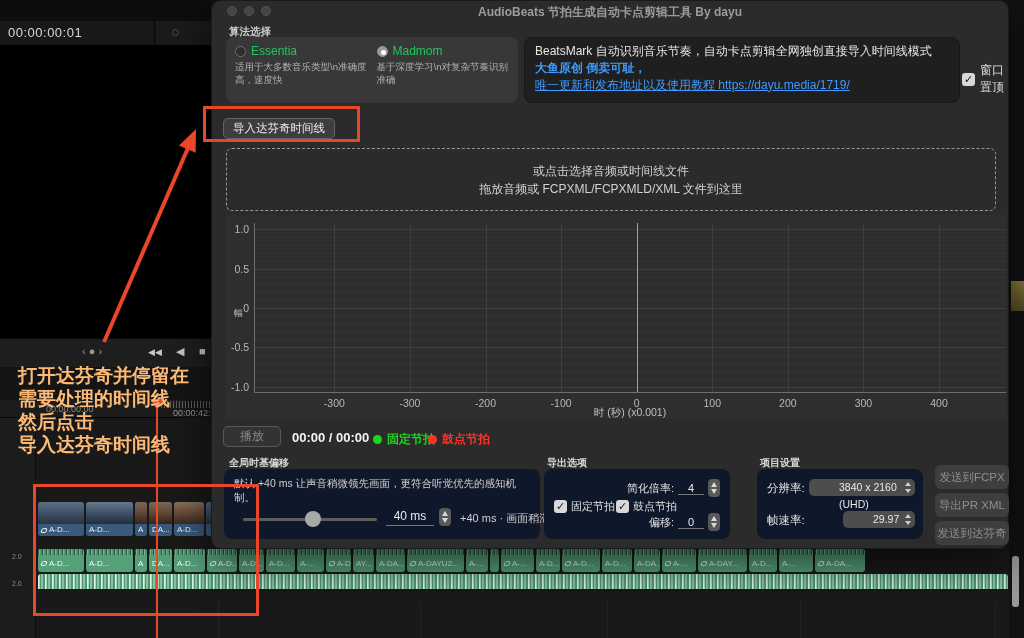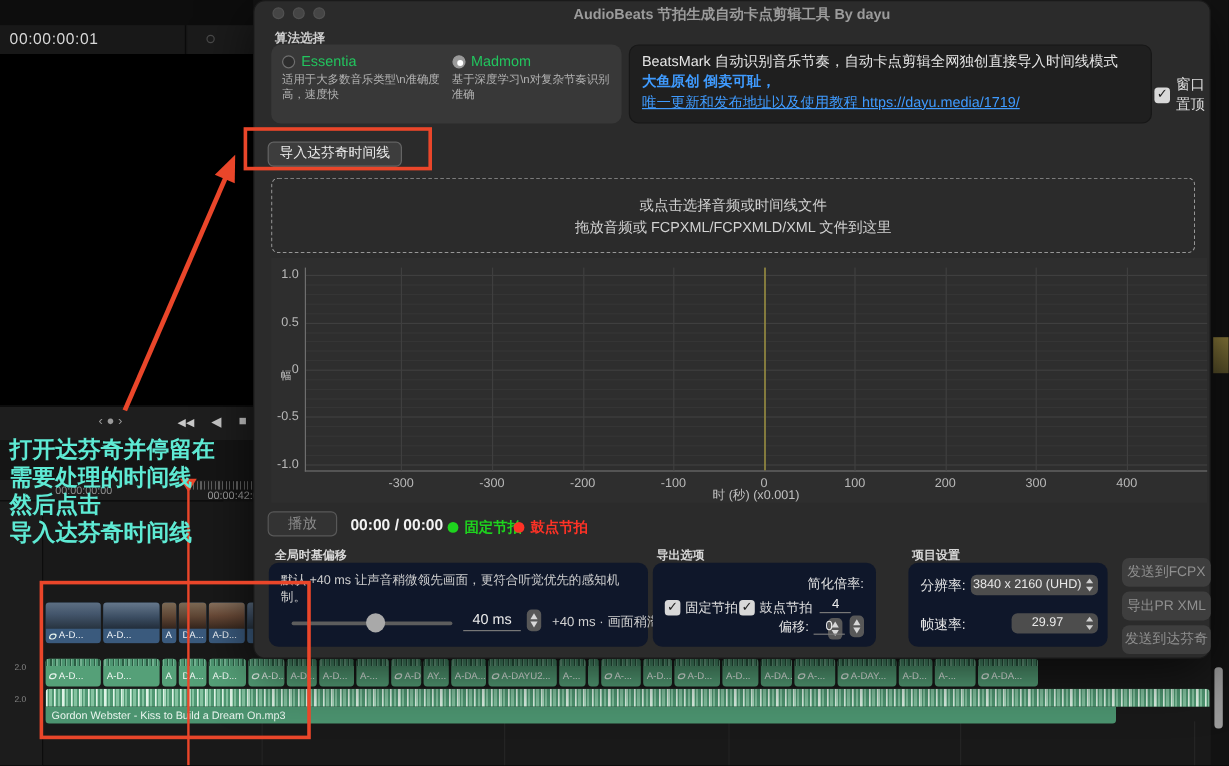--- a/index.html
+++ b/index.html
@@ -96,31 +96,31 @@
   .stepper{position:absolute;width:12px;height:18px;background:#585858;border-radius:4px;}
   .stepper::before,.stepper::after{content:"";position:absolute;left:3px;border-left:3px solid transparent;border-right:3px solid transparent;}
   .stepper::before{top:3px;border-bottom:5px solid #d8d8d8;}
   .stepper::after{bottom:3px;border-top:5px solid #d8d8d8;}
   #offset-note{position:absolute;left:226px;top:4px;color:#d0d0d0;font-size:11px;white-space:nowrap;}
   #export-box{left:332px;width:186px;}
   .cbl{position:absolute;display:flex;align-items:center;gap:4px;color:#e2e2e2;font-size:11px;}
   .numrow{position:absolute;display:flex;align-items:center;gap:4px;color:#e2e2e2;font-size:11px;}
   .numval{display:inline-block;width:26px;text-align:center;border-bottom:1px solid #777;color:#ececec;}
   #project-box{left:545px;width:166px;color:#e6e6e6;font-size:11.5px;}
-  .sel-pill{position:absolute;height:17px;background:#4d4d4d;border-radius:5px;color:#e8e8e8;font-size:10.5px;line-height:17px;text-align:center;padding-right:12px;}
+  .sel-pill{position:absolute;height:17px;background:#4d4d4d;border-radius:5px;color:#e8e8e8;font-size:10.5px;line-height:17px;padding-right:12px;padding-left:30px;}
   .sel-pill::before,.sel-pill::after{content:"";position:absolute;right:4px;border-left:3px solid transparent;border-right:3px solid transparent;}
   .sel-pill::before{top:3px;border-bottom:4px solid #cfcfcf;}
   .sel-pill::after{bottom:3px;border-top:4px solid #cfcfcf;}
   .act-btn{position:absolute;left:723px;width:74px;height:24px;background:#3e3e3e;border-radius:6px;color:#8f8f8f;font-size:11.5px;text-align:center;line-height:24px;}
   
   .anno{position:absolute;z-index:50;}
   #anno-box1{left:203px;top:106px;width:157px;height:36px;border:3px solid #ea462a;}
   #anno-box2{left:33px;top:484px;width:226px;height:132px;border:3px solid #ea462a;}
   #anno-vline{left:156px;top:404px;width:2px;height:234px;background:#ea462a;}
-  #anno-text{left:8px;top:364px;color:#5eead4;font-size:19px;font-weight:bold;line-height:23px;white-space:nowrap;}
+  #anno-text{left:18px;top:364px;color:#fdba74;font-size:19px;font-weight:bold;line-height:23px;white-space:nowrap;}
   #anno-svg{left:0;top:0;z-index:50;pointer-events:none;}
 </style>
 </head>
 <body>
 
 <div id="stage">
 
   <div id="bg-topbar" class="bg-abs"></div>
   <div id="bg-tcbar" class="bg-abs">00:00:00:01</div>
   <div id="bg-tcbar2" class="bg-abs"></div>
@@ -273,21 +273,20 @@
         <div class="aclip" style="width: 34px;">
           <div class="awave"></div>
           <div class="alab">A-...</div>
         </div>
         <div class="aclip" style="width: 50px;">
           <div class="awave"></div>
           <div class="alab"><span class="linkdot"></span>A-DA...</div>
         </div>
       </div>
     <div id="arow2-wave"></div>
-    <div id="arow2-lab">Gordon Webster - Kiss to Build a Dream On.mp3</div>
   </div>
 
   <div id="bg-rightstrip" class="bg-abs"></div>
   <div id="bg-thumb-right" class="bg-abs"></div>
   <div id="bg-scrollbar" class="bg-abs"></div>
 
   <div id="dialog">
     <div id="titlebar">
       <span class="tl-dot" style="left:15px;"></span>
       <span class="tl-dot" style="left:32px;"></span>
@@ -402,21 +401,21 @@
         <div id="slider-track"></div>
         <div id="slider-thumb"></div>
         <div id="offset-val">40 ms</div>
         <div class="stepper" style="left:205px;top:1px;"></div>
         <div id="offset-note">+40 ms · 画面稍滞后</div>
       </div>
     </div>
 
     <div class="p-label" style="left:335px;">导出选项</div>
     <div id="export-box" class="panel">
-      <div class="numrow" style="right:10px;top:10px;flex-direction:column;">
+      <div class="numrow" style="right:10px;top:10px;">
         <span>简化倍率:</span>
         <span class="numval">4</span>
         <span class="stepper" style="position:relative;display:inline-block;"></span>
       </div>
       <div class="cbl" style="left:10px;top:30px;">
         <span class="cb">✓</span>
         <span>固定节拍</span>
       </div>
       <div class="cbl" style="left:72px;top:30px;">
         <span class="cb">✓</span>

